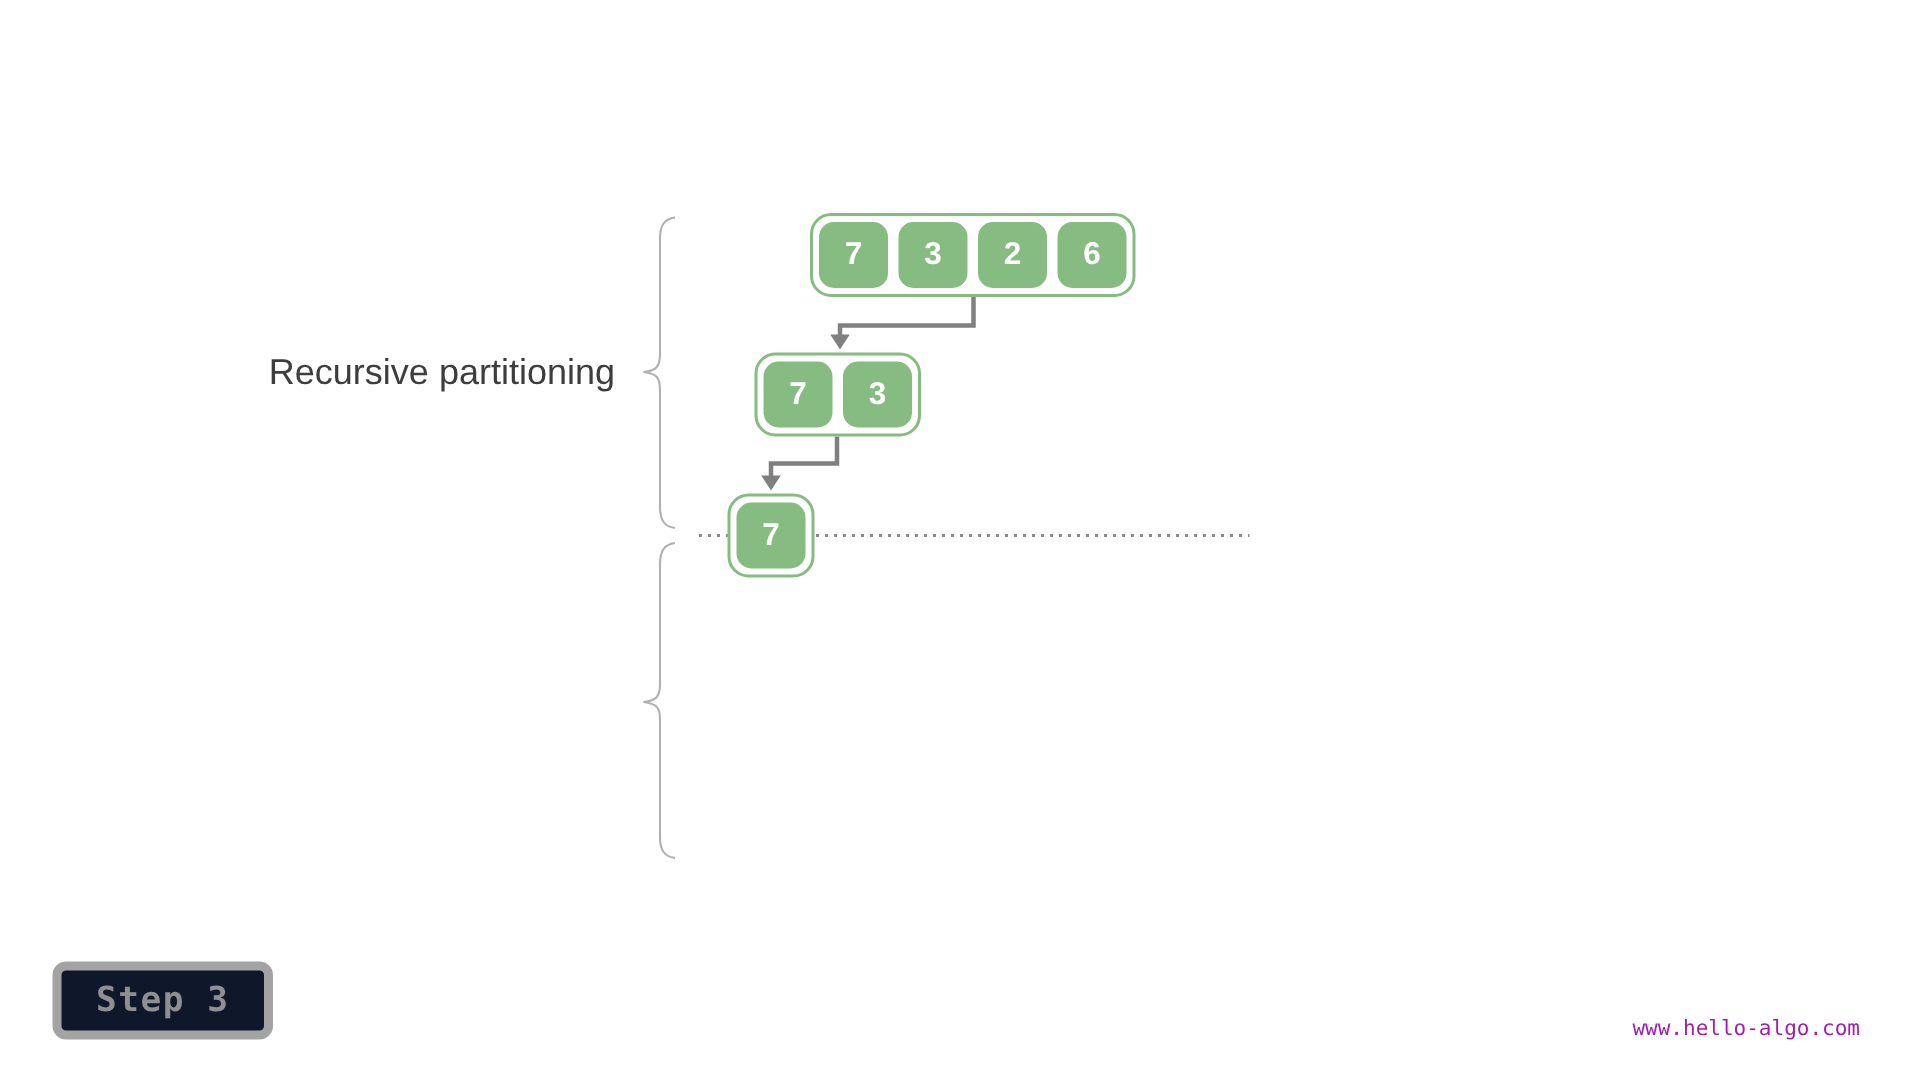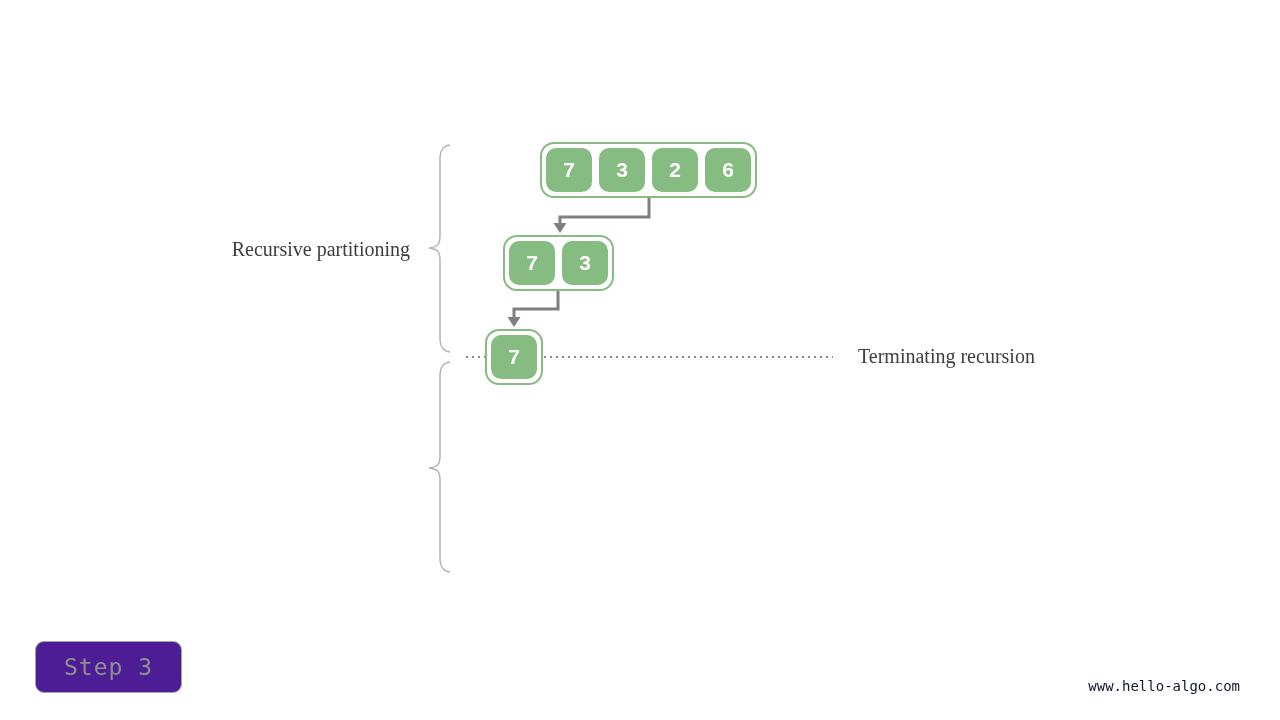--- a/index.html
+++ b/index.html
@@ -35,50 +35,49 @@
     font-weight:bold;
   }
   #array-level-1{left:540px;top:142px;}
   #array-level-2{left:503px;top:235px;}
   #array-level-3{left:485px;top:329px;}
 
   
   .side-label{
     position:absolute;
     color:var(--label);
-    font-size:20px;
+    font-size:24px;
     white-space:nowrap;
     transform:translateY(-50%);
-    font-family:Liberation Serif, serif;
   }
   #label-recursive{right:870px;top:249px;text-align:right;}
   #label-backtrack{right:870px;top:469px;text-align:right;}
   #label-terminating{left:858px;top:356px;}
 
   
   .step-badge{
     position:absolute;
     left:35px;top:641px;
     width:147px;height:52px;
-    background:#4c1d95;
-    border:1px solid #a3a3a3;
+    background:#0f172a;
+    border:6px solid #a3a3a3;
     border-radius:9px;
     display:flex;align-items:center;justify-content:center;
     color:#8f8f8f;
     font-family:"DejaVu Sans Mono",monospace;
     font-size:23px;
-    font-weight:normal;
+    font-weight:bold;
     letter-spacing:1px;
   }
 
   
   .watermark{
     position:absolute;
     right:40px;top:678px;
-    color:#0f172a;
+    color:#a21caf;
     font-family:"DejaVu Sans Mono",monospace;
     font-size:14px;
   }
 </style>
 </head>
 <body>
 
 <div class="stage">
 
   <svg class="layer" width="1280" height="720" viewBox="0 0 1280 720">
@@ -114,19 +113,18 @@
     <div class="cell">3</div>
   </div>
 
   <div class="array" id="array-level-3">
     <div class="cell">7</div>
   </div>
 
   <div class="side-label" id="label-recursive">Recursive partitioning</div>
 
 
-  <div class="side-label" id="label-terminating">Terminating recursion</div>
 
   <div class="step-badge">Step 3</div>
 
   <div class="watermark">www.hello-algo.com</div>
 
 </div>
 
 </body></html>

